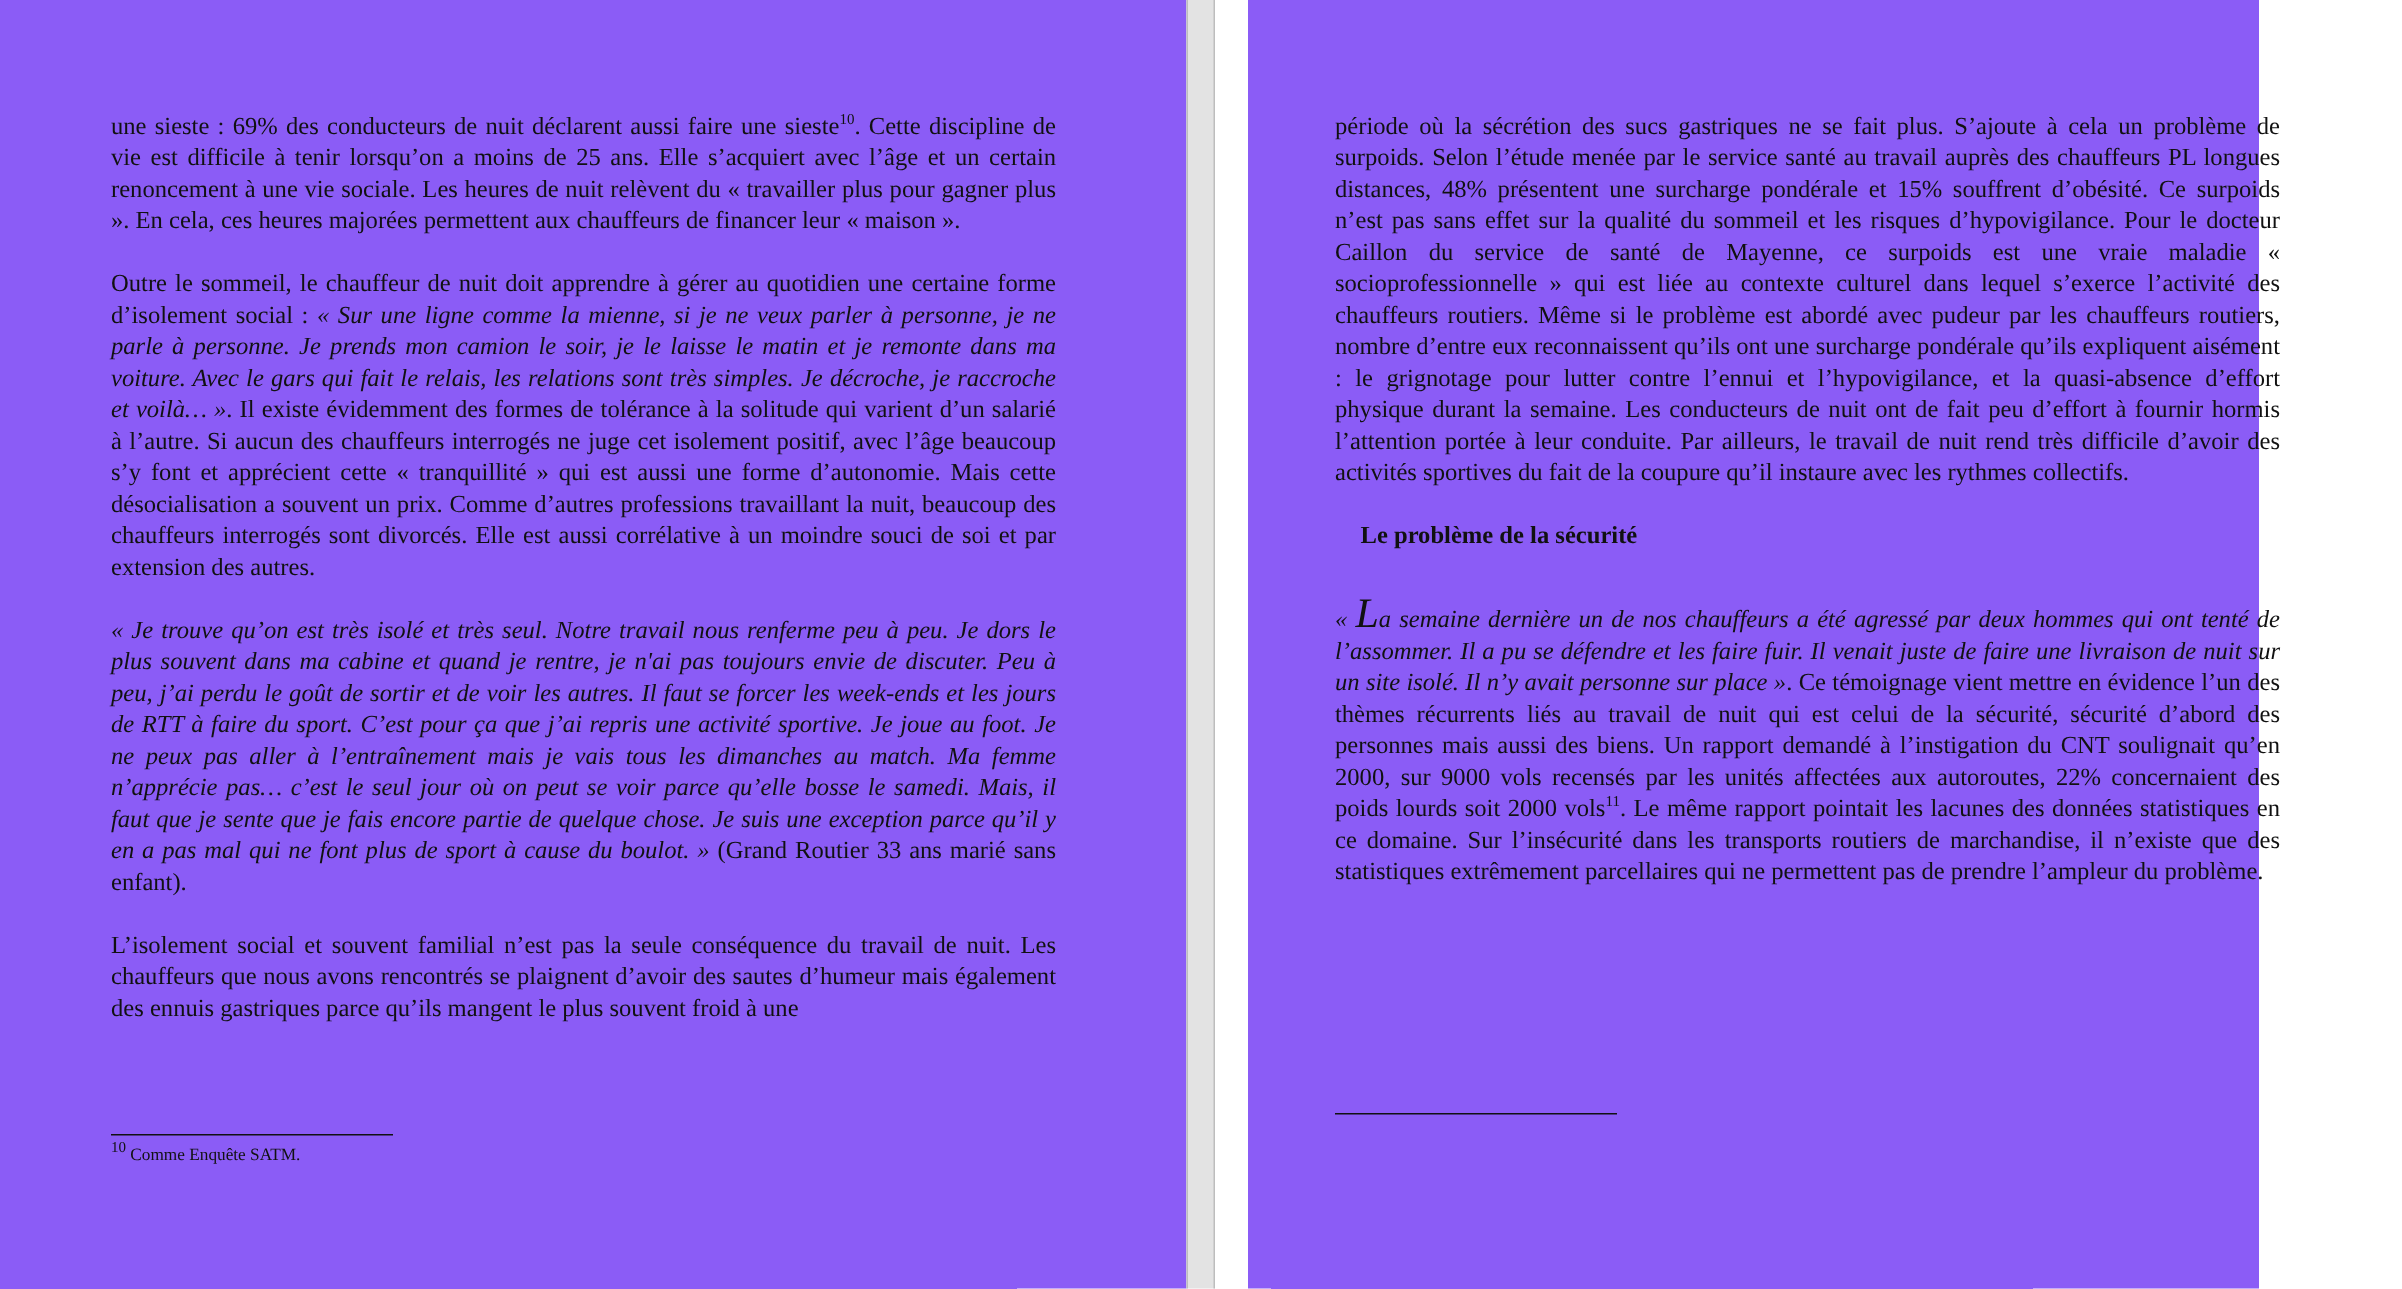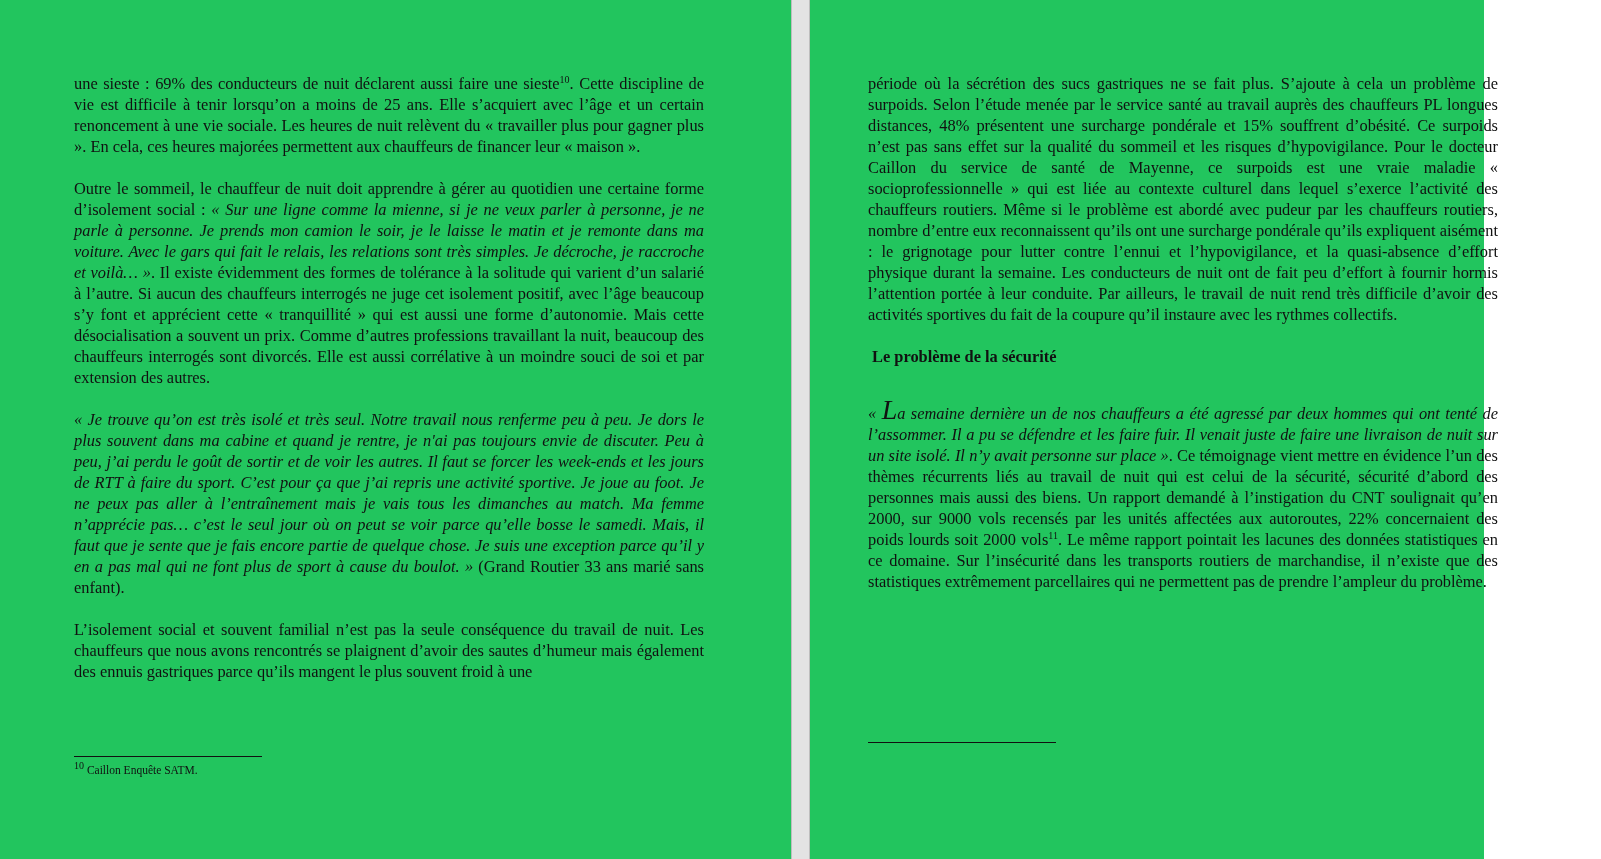--- a/index.html
+++ b/index.html
@@ -1,56 +1,56 @@
 <!DOCTYPE html>
 <html><head>
 <meta charset="utf-8">
 <style>
   html, body { margin:0; padding:0; }
   body {
     width:1601px; height:859px; overflow:hidden; background:#ffffff;
     font-family:"Liberation Serif", "DejaVu Serif", serif; color:#111;
     position:relative;
   }
-  .page { position:absolute; top:0; height:859px; background:#22c55e; }
+  .page { position:absolute; top:0; height:859px; background:#8b5cf6; }
   .page.left { left:0; width:791px; }
-  .page.right { left:810px; width:674px; }
+  .page.right { left:832px; width:674px; }
   .gap {
     position:absolute; top:0; left:791px; width:19px; height:859px;
     background:#e3e3e3; border-left:1px solid #bdbdbd; border-right:1px solid #bdbdbd;
     box-sizing:border-box;
   }
   .content { position:absolute; font-size:16.4px; line-height:21px; }
   .left .content { left:74px; width:630px; }
   .right .content { left:58px; width:630px; }
   p { margin:0; text-align:justify; }
   p + p, p + h3, h3 + p { margin-top:21px; }
   .italic { font-style:italic; }
   sup { font-size:10px; line-height:0; vertical-align:super; }
-  h3 { margin:4px; font-size:16.4px; font-weight:bold; line-height:21px; }
+  h3 { margin:17px; font-size:16.4px; font-weight:bold; line-height:21px; }
   .big-L { font-size:28px; line-height:21px; }
   .fn-rule { position:absolute; height:1px; background:#111; width:188px; }
   .footnote { position:absolute; font-size:11.5px; line-height:15px; width:630px; text-align:justify; }
 </style>
 </head>
 <body>
 
 <div class="page left">
   <div class="content" style="top:73px;">
     <p><span>une sieste : 69% des conducteurs de nuit déclarent aussi faire une sieste</span><sup>10</sup><span>. Cette discipline de vie est difficile à tenir lorsqu’on a moins de 25 ans. Elle s’acquiert avec l’âge et un certain renoncement à une vie sociale. Les heures de nuit relèvent du « travailler plus pour gagner plus ». En cela, ces heures majorées permettent aux chauffeurs de financer leur « maison ».</span></p>
 
     <p><span>Outre le sommeil, le chauffeur de nuit doit apprendre à gérer au quotidien une certaine forme d’isolement social : </span><span class="italic">« Sur une ligne comme la mienne, si je ne veux parler à personne, je ne parle à personne. Je prends mon camion le soir, je le laisse le matin et je remonte dans ma voiture. Avec le gars qui fait le relais, les relations sont très simples. Je décroche, je raccroche et voilà… »</span><span>. Il existe évidemment des formes de tolérance à la solitude qui varient d’un salarié à l’autre. Si aucun des chauffeurs interrogés ne juge cet isolement positif, avec l’âge beaucoup s’y font et apprécient cette « tranquillité » qui est aussi une forme d’autonomie. Mais cette désocialisation a souvent un prix. Comme d’autres professions travaillant la nuit, beaucoup des chauffeurs interrogés sont divorcés. Elle est aussi corrélative à un moindre souci de soi et par extension des autres.</span></p>
 
     <p><span class="italic">« Je trouve qu’on est très isolé et très seul. Notre travail nous renferme peu à peu. Je dors le plus souvent dans ma cabine et quand je rentre, je n'ai pas toujours envie de discuter. Peu à peu, j’ai perdu le goût de sortir et de voir les autres. Il faut se forcer les week-ends et les jours de RTT à faire du sport. C’est pour ça que j’ai repris une activité sportive. Je joue au foot. Je ne peux pas aller à l’entraînement mais je vais tous les dimanches au match. Ma femme n’apprécie pas… c’est le seul jour où on peut se voir parce qu’elle bosse le samedi. Mais, il faut que je sente que je fais encore partie de quelque chose. Je suis une exception parce qu’il y en a pas mal qui ne font plus de sport à cause du boulot. »</span><span> (Grand Routier 33 ans marié sans enfant).</span></p>
 
     <p>L’isolement social et souvent familial n’est pas la seule conséquence du travail de nuit. Les chauffeurs que nous avons rencontrés se plaignent d’avoir des sautes d’humeur mais également des ennuis gastriques parce qu’ils mangent le plus souvent froid à une</p>
   </div>
 
   <div class="fn-rule" style="left:74px; top:756px;"></div>
-  <div class="footnote" style="left:74px; top:763px;"><sup>10</sup><span> Caillon Enquête SATM.</span></div>
+  <div class="footnote" style="left:74px; top:763px;"><sup>10</sup><span> Comme Enquête SATM.</span></div>
 </div>
 
 <div class="gap"></div>
 
 <div class="page right">
   <div class="content" style="top:73px;">
     <p>période où la sécrétion des sucs gastriques ne se fait plus. S’ajoute à cela un problème de surpoids. Selon l’étude menée par le service santé au travail auprès des chauffeurs PL longues distances, 48% présentent une surcharge pondérale et 15% souffrent d’obésité. Ce surpoids n’est pas sans effet sur la qualité du sommeil et les risques d’hypovigilance. Pour le docteur Caillon du service de santé de Mayenne, ce surpoids est une vraie maladie « socioprofessionnelle » qui est liée au contexte culturel dans lequel s’exerce l’activité des chauffeurs routiers. Même si le problème est abordé avec pudeur par les chauffeurs routiers, nombre d’entre eux reconnaissent qu’ils ont une surcharge pondérale qu’ils expliquent aisément : le grignotage pour lutter contre l’ennui et l’hypovigilance, et la quasi-absence d’effort physique durant la semaine. Les conducteurs de nuit ont de fait peu d’effort à fournir hormis l’attention portée à leur conduite. Par ailleurs, le travail de nuit rend très difficile d’avoir des activités sportives du fait de la coupure qu’il instaure avec les rythmes collectifs.</p>
 
     <h3>Le problème de la sécurité</h3>
 

